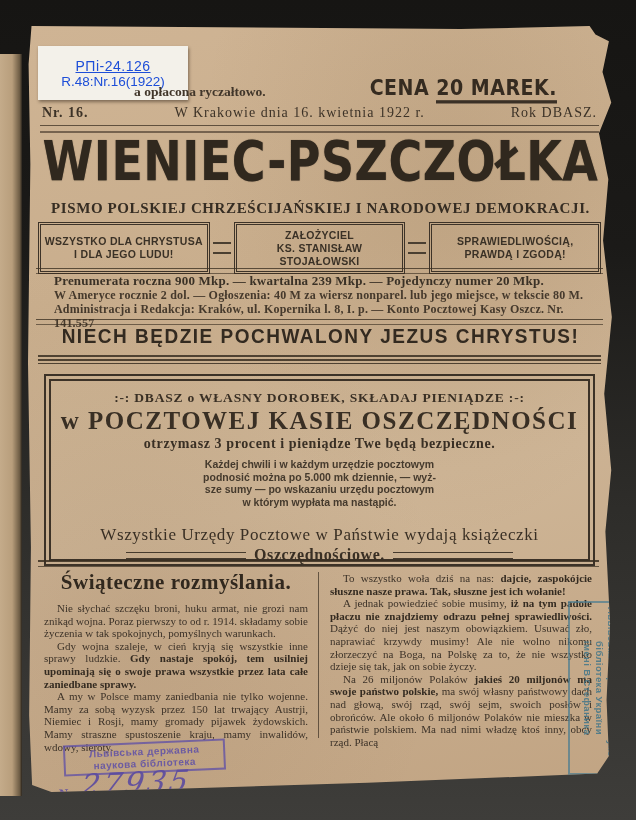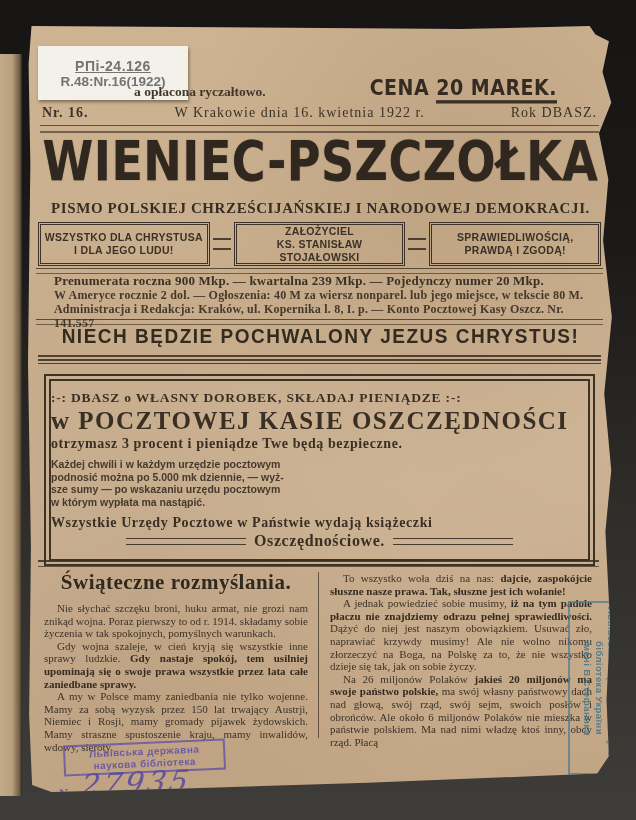--- a/index.html
+++ b/index.html
@@ -23,21 +23,21 @@
       linear-gradient(168deg,#cfb494 0%,#c9ae8d 32%,#ccb293 60%,#c1a483 100%);
     clip-path:polygon(0.6% 0%,74% 0.4%,96% 0%,97% 1.1%,99.3% 2%,98.2% 6%,99.7% 10%,97.6% 14%,99.2% 20%,98.3% 28%,99.8% 38%,98.5% 48%,99.7% 58%,98.7% 66%,99.5% 78%,98.9% 88%,99.3% 95.3%,97.3% 97.6%,58% 98.8%,28% 99.5%,4% 100%,0.7% 99.1%,0.2% 90%,0.5% 68%,0% 44%,0.4% 18%,0.1% 5%);
     color:#382f25;
   }
   .abs{position:absolute;}
 
   .catalog-label{
     left:10px;top:20px;width:150px;height:54px;background:#f3f1ea;
     box-shadow:1px 2px 3px rgba(30,20,10,.45);
     display:flex;flex-direction:column;justify-content:center;align-items:center;
-    font-family:"Liberation Sans", sans-serif;font-weight:bold;color:#737373;
+    font-family:"Liberation Sans", sans-serif;font-weight:normal;color:#1d4ed8;
   }
   .catalog-label .l1{font-size:14px;text-decoration:underline;letter-spacing:.5px;}
   .catalog-label .l2{font-size:13.5px;}
 
   .postage-note{left:106px;top:58px;font-size:13.5px;font-weight:bold;color:#41362a;}
   .price{right:56px;top:50px;font-family:"DejaVu Sans", sans-serif;font-weight:bold;
          font-size:19px;color:#352b20;letter-spacing:.5px;transform:scaleY(1.1);}
   .price .u{border-bottom:3px solid #3a3026;padding-bottom:1px;}
 
   .issue-row{left:14px;right:16px;top:79px;display:flex;justify-content:space-between;
@@ -48,21 +48,21 @@
   .header-rule{left:12px;right:14px;top:99px;height:5px;
     border-top:1px solid rgba(60,48,35,.75);border-bottom:2px solid rgba(60,48,35,.6);}
 
   .masthead{left:0;right:0;top:102px;text-align:center;
     font-family:"DejaVu Sans", sans-serif;font-weight:bold;font-size:46px;
     letter-spacing:.5px;color:#30281e;transform:scaleY(1.2);transform-origin:top;
     text-shadow:0 0 1px rgba(48,40,30,.6);}
   .subtitle{left:0;right:0;top:174px;text-align:center;font-weight:bold;
     font-size:15px;letter-spacing:.6px;color:#362d23;}
 
-  .motto-row{left:10px;right:12px;top:196px;height:44px;display:flex;align-items:stretch;}
+  .motto-row{left:10px;right:12px;top:196px;height:52px;display:flex;align-items:stretch;}
   .motto-box{flex:1 1 0;border:3px double #3d3328;display:flex;flex-direction:column;
     justify-content:center;text-align:center;
     font-family:"Liberation Sans", sans-serif;font-weight:bold;font-size:10.5px;
     line-height:13px;color:#3a3126;letter-spacing:.3px;padding:2px 3px;}
   .connector{width:18px;align-self:center;height:8px;margin:0 3px;
     border-top:2px solid #4a3f31;border-bottom:2px solid #4a3f31;}
 
   .rule-dbl{left:8px;right:10px;height:4px;
     border-top:1px solid rgba(62,50,36,.8);border-bottom:1px solid rgba(62,50,36,.65);}
 
@@ -71,27 +71,27 @@
   .subscription .s2,.subscription .s3{font-size:12px;line-height:14px;font-weight:bold;
     color:#45392c;letter-spacing:.2px;}
 
   .banner{left:0;right:0;top:300px;text-align:center;
     font-family:"Liberation Sans", sans-serif;font-weight:bold;font-size:19px;
     letter-spacing:1.5px;color:#332a20;transform:scaleY(1.05);}
   .thick-rule{left:10px;right:12px;top:329px;height:9px;
     background:repeating-linear-gradient(180deg,rgba(58,47,34,.85) 0 2px,transparent 2px 4px);}
 
   .ad-box{left:16px;right:18px;top:348px;height:178px;
-    border:7px double #3c3227;background:rgba(255,245,225,.04);color:#392f24;}
+    border:7px double #3c3227;background:rgba(255,245,225,.04);text-align:center;color:#392f24;}
   .ad-box .a1{margin-top:9px;font-weight:bold;font-size:13.5px;letter-spacing:.8px;}
   .ad-box .a2{margin-top:1px;font-weight:bold;font-size:25px;letter-spacing:1.5px;transform:scaleY(1.05);}
   .ad-box .a3{margin-top:1px;font-weight:bold;font-size:14px;letter-spacing:.6px;}
   .ad-box .small{margin-top:6px;font-family:"Liberation Sans", sans-serif;
     font-weight:bold;font-size:10.5px;line-height:12.5px;color:#453a2d;}
-  .ad-box .a4{margin-top:7px;font-weight:bold;font-size:14px;letter-spacing:.6px;}
+  .ad-box .a4{margin-top:17px;font-weight:normal;font-size:17px;letter-spacing:.6px;}
   .ad-row{margin-top:1px;display:flex;justify-content:center;align-items:center;}
   .ad-row .flank{width:120px;height:5px;border-top:1px solid #453a2d;border-bottom:1px solid #453a2d;margin:0 8px;}
   .ad-row .a5{font-weight:bold;font-size:16px;letter-spacing:.6px;}
 
   .rule-c{left:10px;right:14px;top:534px;height:4px;
     border-top:2px solid rgba(58,47,34,.85);border-bottom:1px solid rgba(58,47,34,.7);}
 
   .article{left:16px;right:18px;top:544px;height:214px;}
   .col-left{position:absolute;left:0;top:0;width:264px;}
   .col-right{position:absolute;left:286px;top:2px;width:262px;}

